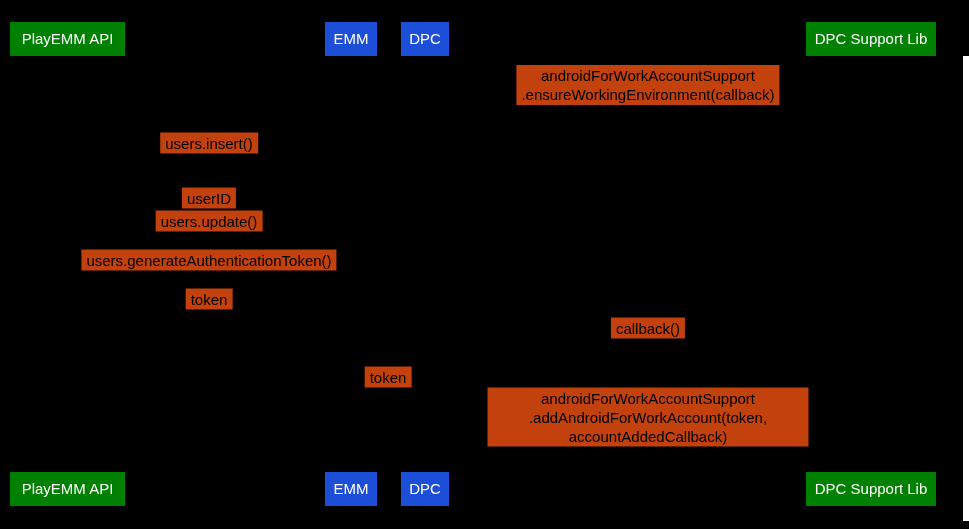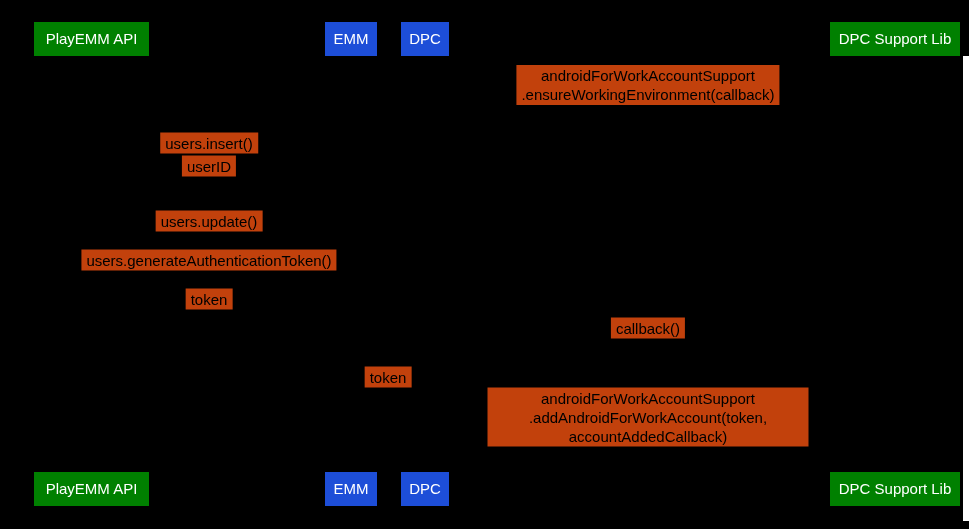--- a/index.html
+++ b/index.html
@@ -18,21 +18,21 @@
   .participant {
     position: absolute;
     height: 34px;
     line-height: 34px;
     text-align: center;
     color: #ffffff;
     font-size: 15px;
     box-sizing: border-box;
     white-space: nowrap;
   }
-  .p-green { background: #008000; margin-left: 24px; }
+  .p-green { background: #008000; }
   .p-blue  { background: #1d4ed8; }
   .msg {
     position: absolute;
     transform: translate(-50%, -50%);
     background: #c2410c;
     color: #000000;
     font-size: 15px;
     line-height: 19px;
     padding: 1px 5px;
     white-space: pre-line;
@@ -53,21 +53,21 @@
 <div class="stage">
 
   <div class="participant p-green" style="left:10px; top:22px; width:115px;">PlayEMM API</div>
   <div class="participant p-blue" style="left:325px; top:22px; width:52px;">EMM</div>
   <div class="participant p-blue" style="left:401px; top:22px; width:48px;">DPC</div>
   <div class="participant p-green" style="left:806px; top:22px; width:130px;">DPC Support Lib</div>
 
   <div class="msg" style="left:648px; top:85px;">androidForWorkAccountSupport
 .ensureWorkingEnvironment(callback)</div>
   <div class="msg" style="left:209px; top:143px;">users.insert()</div>
-  <div class="msg" style="left:209px; top:166px;">userID</div>
+  <div class="msg" style="left:209px; top:198px;">userID</div>
   <div class="msg" style="left:209px; top:260px;">users.generateAuthenticationToken()</div>
   <div class="msg" style="left:209px; top:221px;">users.update()</div>
   <div class="msg" style="left:209px; top:299px;">token</div>
   <div class="msg" style="left:648px; top:328px;">callback()</div>
   <div class="msg" style="left:388px; top:377px;">token</div>
   <div class="msg" style="left:648px; top:417px;">androidForWorkAccountSupport
 .addAndroidForWorkAccount(token, accountAddedCallback)</div>
 
   <div class="participant p-green" style="left:10px; top:472px; width:115px;">PlayEMM API</div>
   <div class="participant p-blue" style="left:325px; top:472px; width:52px;">EMM</div>

